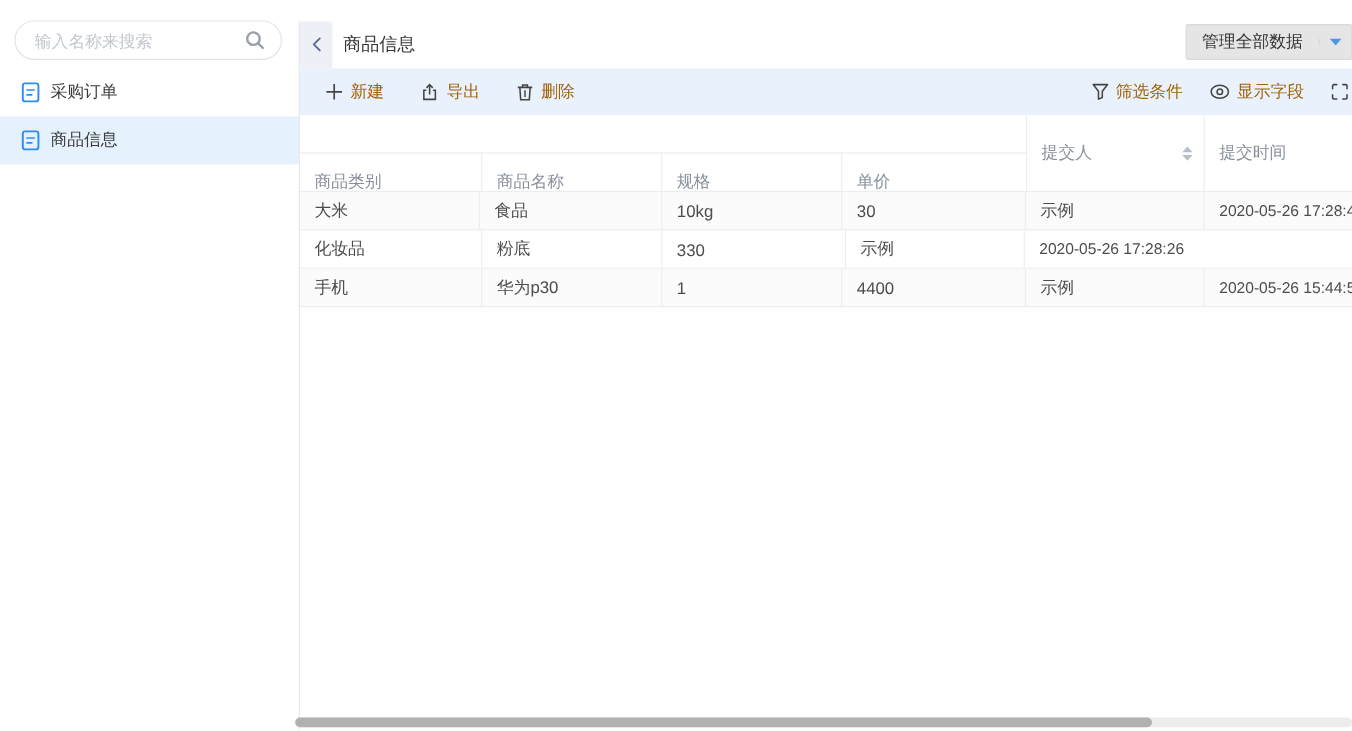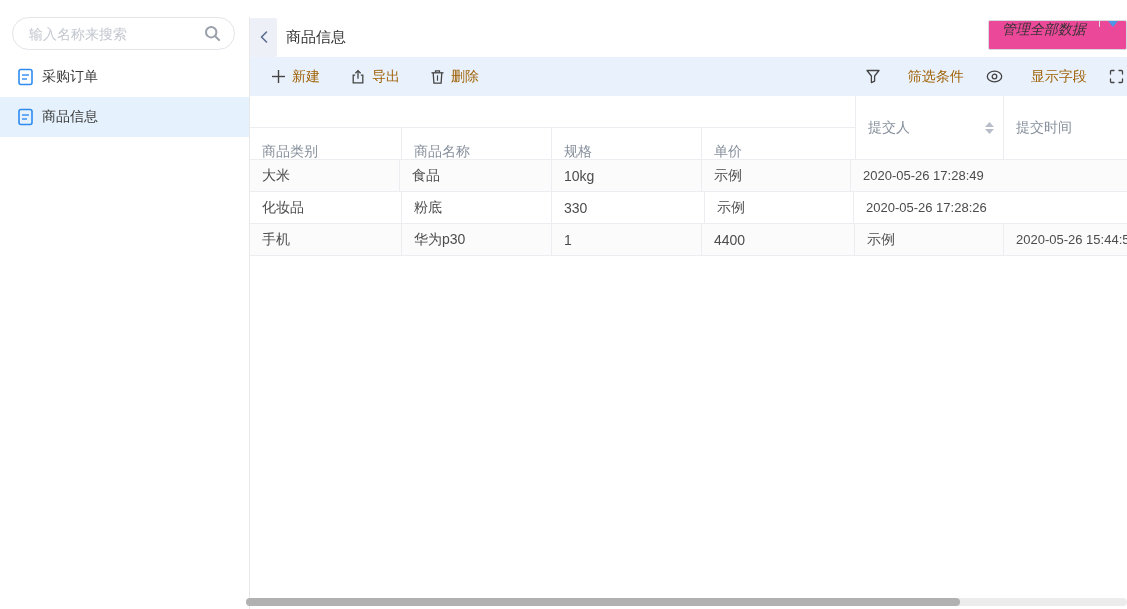--- a/index.html
+++ b/index.html
@@ -20,30 +20,30 @@
   .nav-item.selected { background: var(--selected-bg); }
   .nav-item .nav-label { margin-left: 8px; color: #3a3a3a; text-align: center; }
 
   
   .main { flex: 1; position: relative; padding-top: 17px; display: flex; flex-direction: column; }
 
   .page-header { height: 40px; display: flex; align-items: center; position: relative; }
   .back-btn { width: 27px; height: 39px; background: #edf0f7; border-radius: 2px;
     display: flex; align-items: center; justify-content: center; cursor: pointer; flex: 0 0 27px; }
   .page-title { margin-left: 9px; font-size: 15px; color: #333; }
-  .scope-btn { position: absolute; right: 10px; top: 3px; height: 30px; display: flex; align-items: flex-start;
-    border: 1px solid #d7d9dd; border-radius: 2px; background: #ec4899; cursor: pointer; font-style: italic; }
+  .scope-btn { position: absolute; right: 10px; top: 3px; height: 30px; display: flex; align-items: center;
+    border: 1px solid #d7d9dd; border-radius: 2px; background: #e5e5e5; cursor: pointer; }
   .scope-label { display: flex; align-items: center; padding: 0 13px; color: #333; }
   .scope-caret { width: 27px; display: flex; align-items: center; justify-content: center; border-left: 1px solid #d7d9dd; }
 
   .toolbar { height: 39px; background: var(--toolbar-bg); display: flex; align-items: center; padding: 0 10px 0 21px; }
   .tb-btn { display: flex; align-items: center; margin-right: 30px; cursor: pointer; color: #a16207; }
   .tb-btn .tb-label { margin-left: 6px; }
   .tb-right { margin-left: auto; display: flex; align-items: center; }
-  .tb-right .tb-btn { margin-right: 22px; gap: 22px; }
+  .tb-right .tb-btn { margin-right: 22px; }
   .tb-right .tb-btn:last-child { margin-right: 3px; }
 
   
   .thead { display: flex; height: 64px; border-bottom: 1px solid var(--border); color: #87909c; }
   .th-sub { margin-top: 31px; height: 49px; border-top: 1px solid var(--border); border-right: 1px solid var(--border);
     display: flex; align-items: center; padding-left: 12px; }
   .th-sub.no-right { border-right: none; }
   .th-full { height: 64px; display: flex; align-items: center; padding-left: 12px; }
   .th-full.bordered { border-left: 1px solid var(--border); border-right: 1px solid var(--border); gap: 18px; }
   .sorter { margin-left: auto; margin-right: 9px; display: flex; flex-direction: column; cursor: pointer; }
@@ -216,20 +216,21 @@
     <div class="th-full c6">
         <span>提交时间</span>
       </div>
   </div>
 
   <div id="table-body">
       <div class="trow">
       <div class="td c2">大米</div>
       <div class="td c1">食品</div>
       <div class="td c3">10kg</div>
+      <div class="td c4">30</div>
       <div class="td c5">示例</div>
       <div class="td c6 last">2020-05-26 17:28:49</div>
     </div>
       <div class="trow">
       <div class="td c1">化妆品</div>
       <div class="td c2">粉底</div>
       <div class="td c4">330</div>
       <div class="td c5">示例</div>
       <div class="td c6 last">2020-05-26 17:28:26</div>
     </div>

